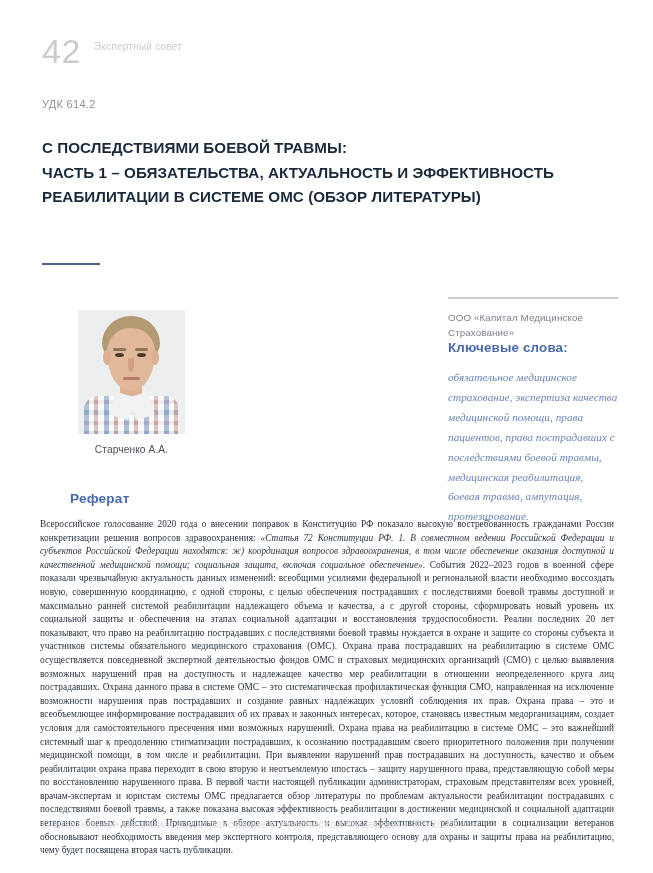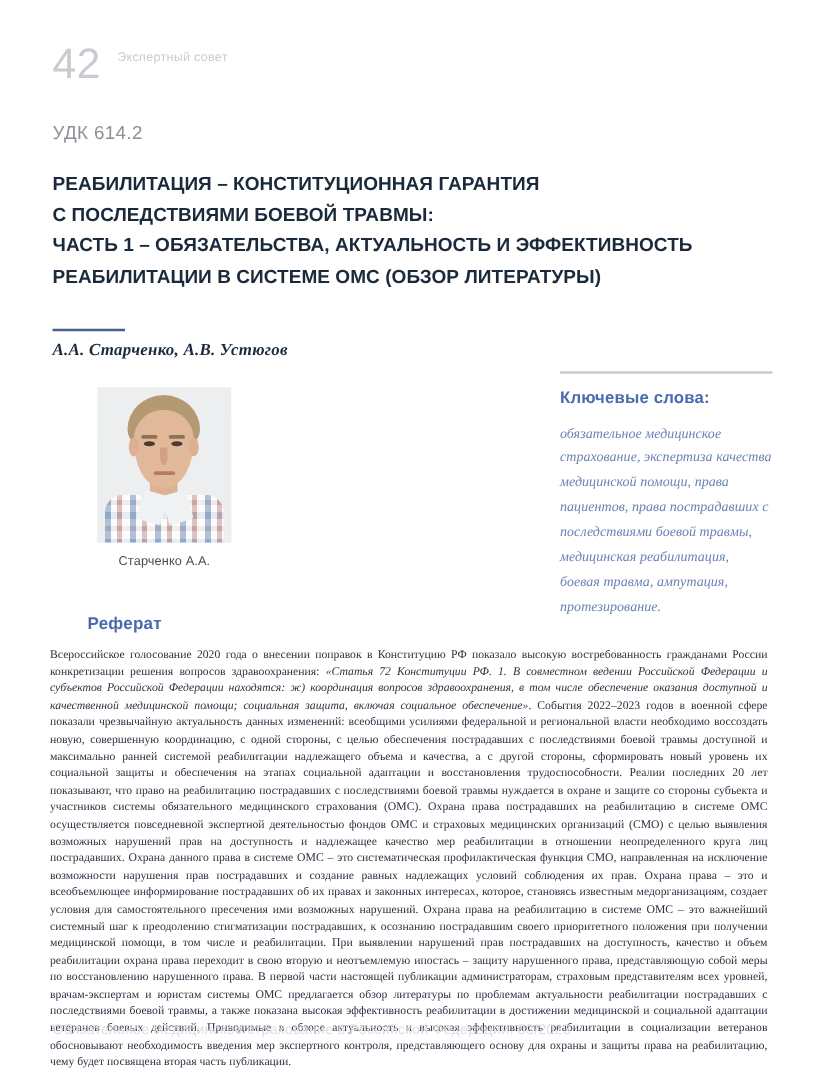--- a/index.html
+++ b/index.html
@@ -46,21 +46,21 @@
     letter-spacing: 0.25px;
     position: relative;
     top: -13px;
   }
 
   
   .udc {
     position: absolute;
     left: 42px;
     top: 98px;
-    font-size: 15px;
+    font-size: 11px;
     color: #8d9096;
     letter-spacing: 0.3px;
   }
 
   
   .article-title {
     position: absolute;
     left: 42px;
     top: 126px;
     width: 585px;
@@ -284,28 +284,26 @@
 <div class="page">
 
   <div class="running-head">
     <span class="folio">42</span>
     <span class="section-name">Экспертный совет</span>
   </div>
 
   <div class="udc">УДК 614.2</div>
 
   <h1 class="article-title">
-    <span class="tline">РЕАБИЛИТАЦИЯ – КОНСТИТУЦИОННАЯ ГАРАНТИЯ</span>
     <span class="tline">С ПОСЛЕДСТВИЯМИ БОЕВОЙ ТРАВМЫ:</span>
     <span class="tline">ЧАСТЬ 1 – ОБЯЗАТЕЛЬСТВА, АКТУАЛЬНОСТЬ И ЭФФЕКТИВНОСТЬ</span>
     <span class="tline">РЕАБИЛИТАЦИИ В СИСТЕМЕ ОМС (ОБЗОР ЛИТЕРАТУРЫ)</span>
   </h1>
 
   <div class="authors-rule"></div>
-  <div class="authors">А.А. Старченко, А.В. Устюгов</div>
 
   <div class="photos">
 
     <div class="photo-block">
       <div class="photo ph1">
         <div class="bg"></div>
         <div class="shirt"></div>
         <div class="neck"></div>
         <div class="collar-l"></div>
         <div class="collar-r"></div>
@@ -321,20 +319,21 @@
         <div class="mouth"></div>
       </div>
       <div class="photo-caption">Старченко А.А.</div>
     </div>
 
 
   </div>
 
   <div class="rightcol">
     <div class="rc-rule"></div>
+    <div class="affiliation">ООО «Капитал Медицинское Страхование»</div>
     <div class="keywords-title">Ключевые слова:</div>
     <div class="keywords-text">обязательное медицинское страхование, экспертиза качества медицинской помощи, права пациентов, права пострадавших с последствиями боевой травмы, медицинская реабилитация, боевая травма, ампутация, протезирование.</div>
   </div>
 
   <div class="abstract-title">Реферат</div>
   <div class="abstract-body"><span>Всероссийское голосование 2020 года о внесении поправок в Конституцию РФ показало высокую востребованность гражданами России конкретизации решения вопросов здравоохранения: </span><i>«Статья 72 Конституции РФ. 1. В совместном ведении Российской Федерации и субъектов Российской Федерации находятся: ж) координация вопросов здравоохранения, в том числе обеспечение оказания доступной и качественной медицинской помощи; социальная защита, включая социальное обеспечение»</i><span>. События 2022–2023 годов в военной сфере показали чрезвычайную актуальность данных изменений: всеобщими усилиями федеральной и региональной власти необходимо воссоздать новую, совершенную координацию, с одной стороны, с целью обеспечения пострадавших с последствиями боевой травмы доступной и максимально ранней системой реабилитации надлежащего объема и качества, а с другой стороны, сформировать новый уровень их социальной защиты и обеспечения на этапах социальной адаптации и восстановления трудоспособности. Реалии последних 20 лет показывают, что право на реабилитацию пострадавших с последствиями боевой травмы нуждается в охране и защите со стороны субъекта и участников системы обязательного медицинского страхования (ОМС). Охрана права пострадавших на реабилитацию в системе ОМС осуществляется повседневной экспертной деятельностью фондов ОМС и страховых медицинских организаций (СМО) с целью выявления возможных нарушений прав на доступность и надлежащее качество мер реабилитации в отношении неопределенного круга лиц пострадавших. Охрана данного права в системе ОМС – это систематическая профилактическая функция СМО, направленная на исключение возможности нарушения прав пострадавших и создание равных надлежащих условий соблюдения их прав. Охрана права – это и всеобъемлющее информирование пострадавших об их правах и законных интересах, которое, становясь известным медорганизациям, создает условия для самостоятельного пресечения ими возможных нарушений. Охрана права на реабилитацию в системе ОМС – это важнейший системный шаг к преодолению стигматизации пострадавших, к осознанию пострадавшим своего приоритетного положения при получении медицинской помощи, в том числе и реабилитации. При выявлении нарушений прав пострадавших на доступность, качество и объем реабилитации охрана права переходит в свою вторую и неотъемлемую ипостась – защиту нарушенного права, представляющую собой меры по восстановлению нарушенного права. В первой части настоящей публикации администраторам, страховым представителям всех уровней, врачам-экспертам и юристам системы ОМС предлагается обзор литературы по проблемам актуальности реабилитации пострадавших с последствиями боевой травмы, а также показана высокая эффективность реабилитации в достижении медицинской и социальной адаптации ветеранов боевых действий. Приводимые в обзоре актуальность и высокая эффективность реабилитации в социализации ветеранов обосновывают необходимость введения мер экспертного контроля, представляющего основу для охраны и защиты права на реабилитацию, чему будет посвящена вторая часть публикации.</span></div>
 
   <div class="footer">Обязательное медицинское страхование в Российской Федерации.  03/2023</div>
 
 </div>

